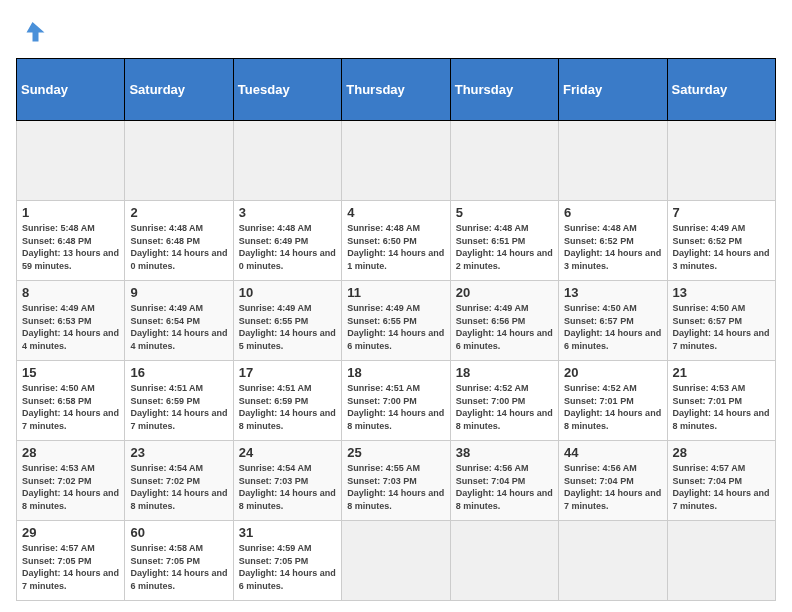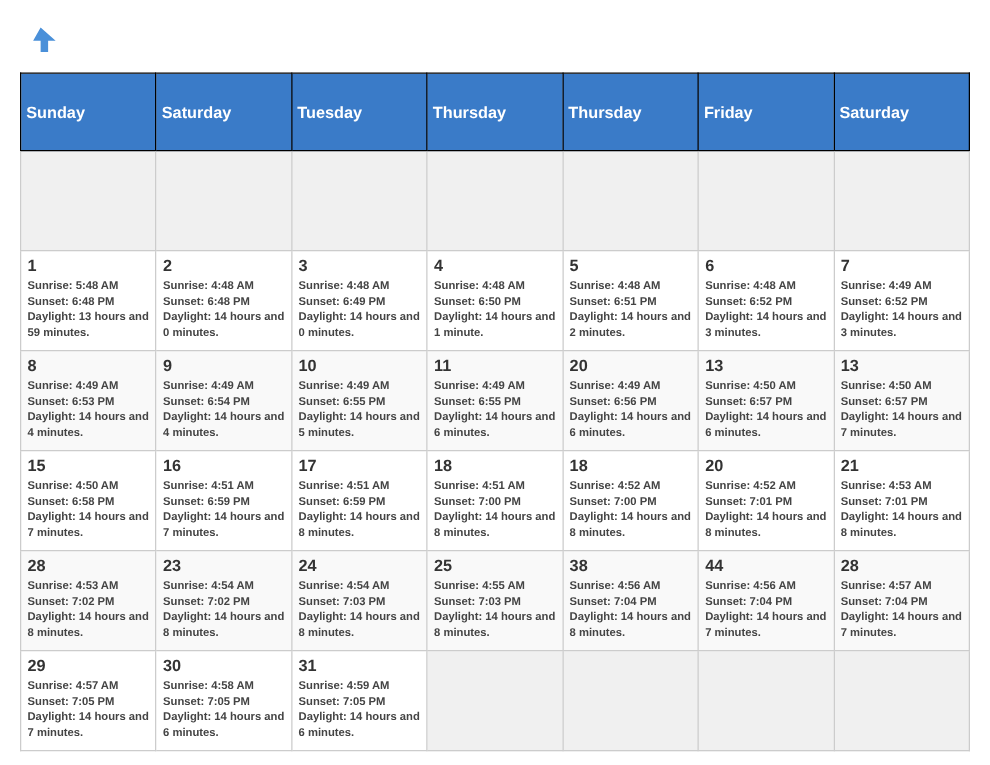--- a/index.html
+++ b/index.html
@@ -247,21 +247,21 @@
           <span class="day-num">28</span>
           <div class="day-detail">Sunrise: 4:57 AM<br>Sunset: 7:04 PM<br>Daylight: 14 hours and 7 minutes.</div>
         </td>
       </tr>
       <tr>
         <td>
           <span class="day-num">29</span>
           <div class="day-detail">Sunrise: 4:57 AM<br>Sunset: 7:05 PM<br>Daylight: 14 hours and 7 minutes.</div>
         </td>
         <td>
-          <span class="day-num">30</span>
+          <span class="day-num">60</span>
           <div class="day-detail">Sunrise: 4:58 AM<br>Sunset: 7:05 PM<br>Daylight: 14 hours and 6 minutes.</div>
         </td>
         <td>
           <span class="day-num">31</span>
           <div class="day-detail">Sunrise: 4:59 AM<br>Sunset: 7:05 PM<br>Daylight: 14 hours and 6 minutes.</div>
         </td>
         <td class="empty"></td>
         <td class="empty"></td>
         <td class="empty"></td>
         <td class="empty"></td>

